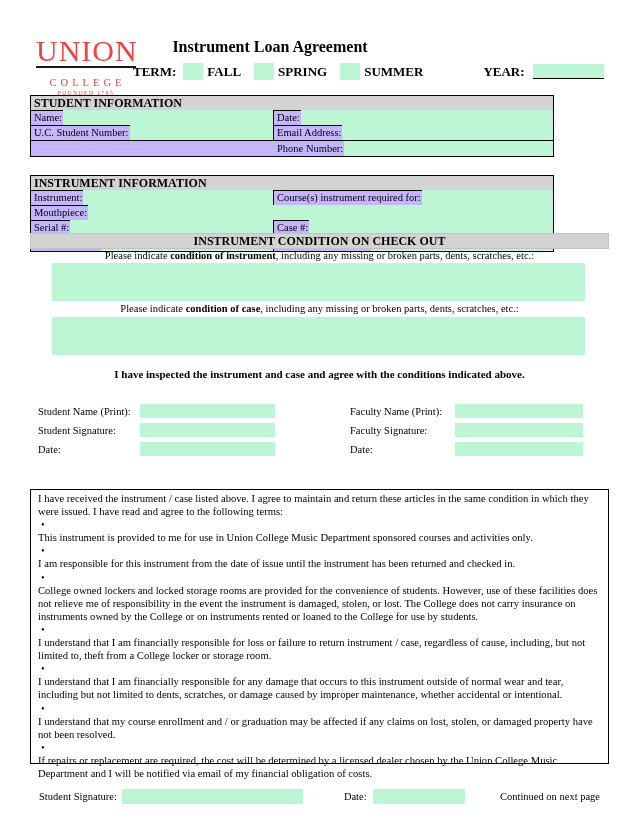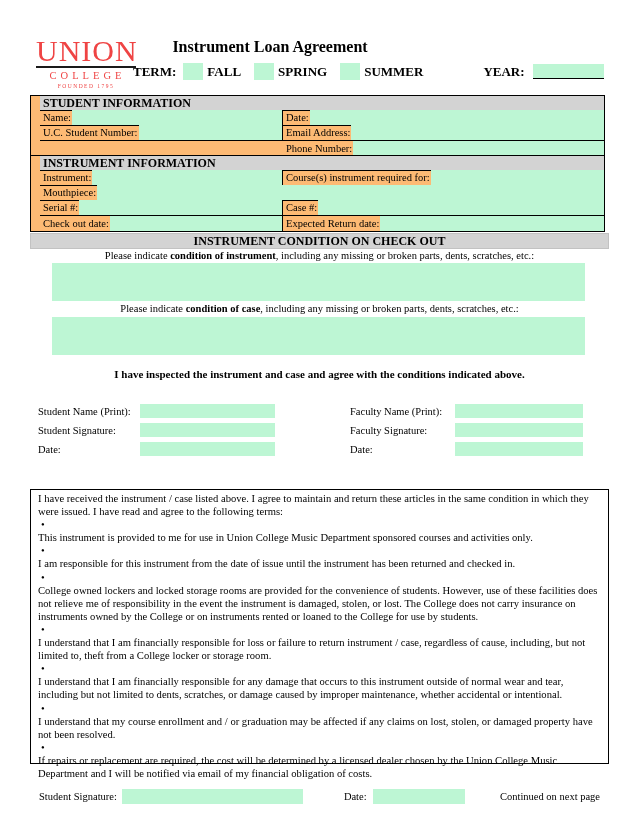--- a/index.html
+++ b/index.html
@@ -22,21 +22,21 @@
   .logo {
     position: absolute; left: 36px; top: 37px; width: 100px;
     text-align: center; color: #ef4444;
   }
   .logo-name {
     display: block; font-size: 30px; line-height: 28px; letter-spacing: 1px;
     border-bottom: 2px solid #1a1a1a; padding-bottom: 1px; font-weight: normal;
   }
   .logo-sub {
     display: block; font-size: 10.5px; letter-spacing: 4px; line-height: 13px;
-    padding-top: 1px; text-indent: 3px;
+    padding-top: 8px; text-indent: 3px;
   }
   .logo-tagline { display: block; font-size: 5.5px; letter-spacing: 1.5px; line-height: 8px; }
 
   .doc-title {
     position: absolute; left: 0; top: 38px; width: 540px;
     text-align: center; font-size: 16px; font-weight: bold;
   }
 
   .term-row {
     position: absolute; left: 133px; top: 62px; height: 19px;
@@ -48,25 +48,25 @@
     width: 20px; height: 17px; background: var(--field-green); margin-right: 4px;
   }
   .year-label { margin-left: 47px; margin-right: 8px; }
   .year-field {
     width: 71px; height: 15px; background: var(--field-green);
     border-bottom: 1.5px solid #000;
   }
 
   
   .tbl {
-    position: absolute; left: 30px; width: 575px;
-    border: 1px solid #000; background: #fdba74; padding-left: 9px;
+    position: absolute; left: 30px; width: 524px;
+    border: 1px solid #000; background: #c4b5fd;
   }
   .tbl-student { top: 95px; }
-  .tbl-instrument { top: 155px; }
+  .tbl-instrument { top: 175px; }
   .tbl-header {
     background: var(--header-gray); font-weight: bold; font-size: 12px;
     height: 15px; line-height: 15px; padding: 0 3px;
     border-bottom: 1px solid #000;
   }
   .tbl-row { display: flex; height: 15px; border-bottom: 1px solid #000; align-items: flex-end; }
   .tbl-row:last-child { border-bottom: none; }
   .tbl-cell { display: flex; align-items: stretch; font-size: 10.5px; line-height: 15px; }
   .tbl-cell.c-left { width: 243px; border-right: 1px solid #000; }
   .tbl-cell.c-right { flex: 1; }

